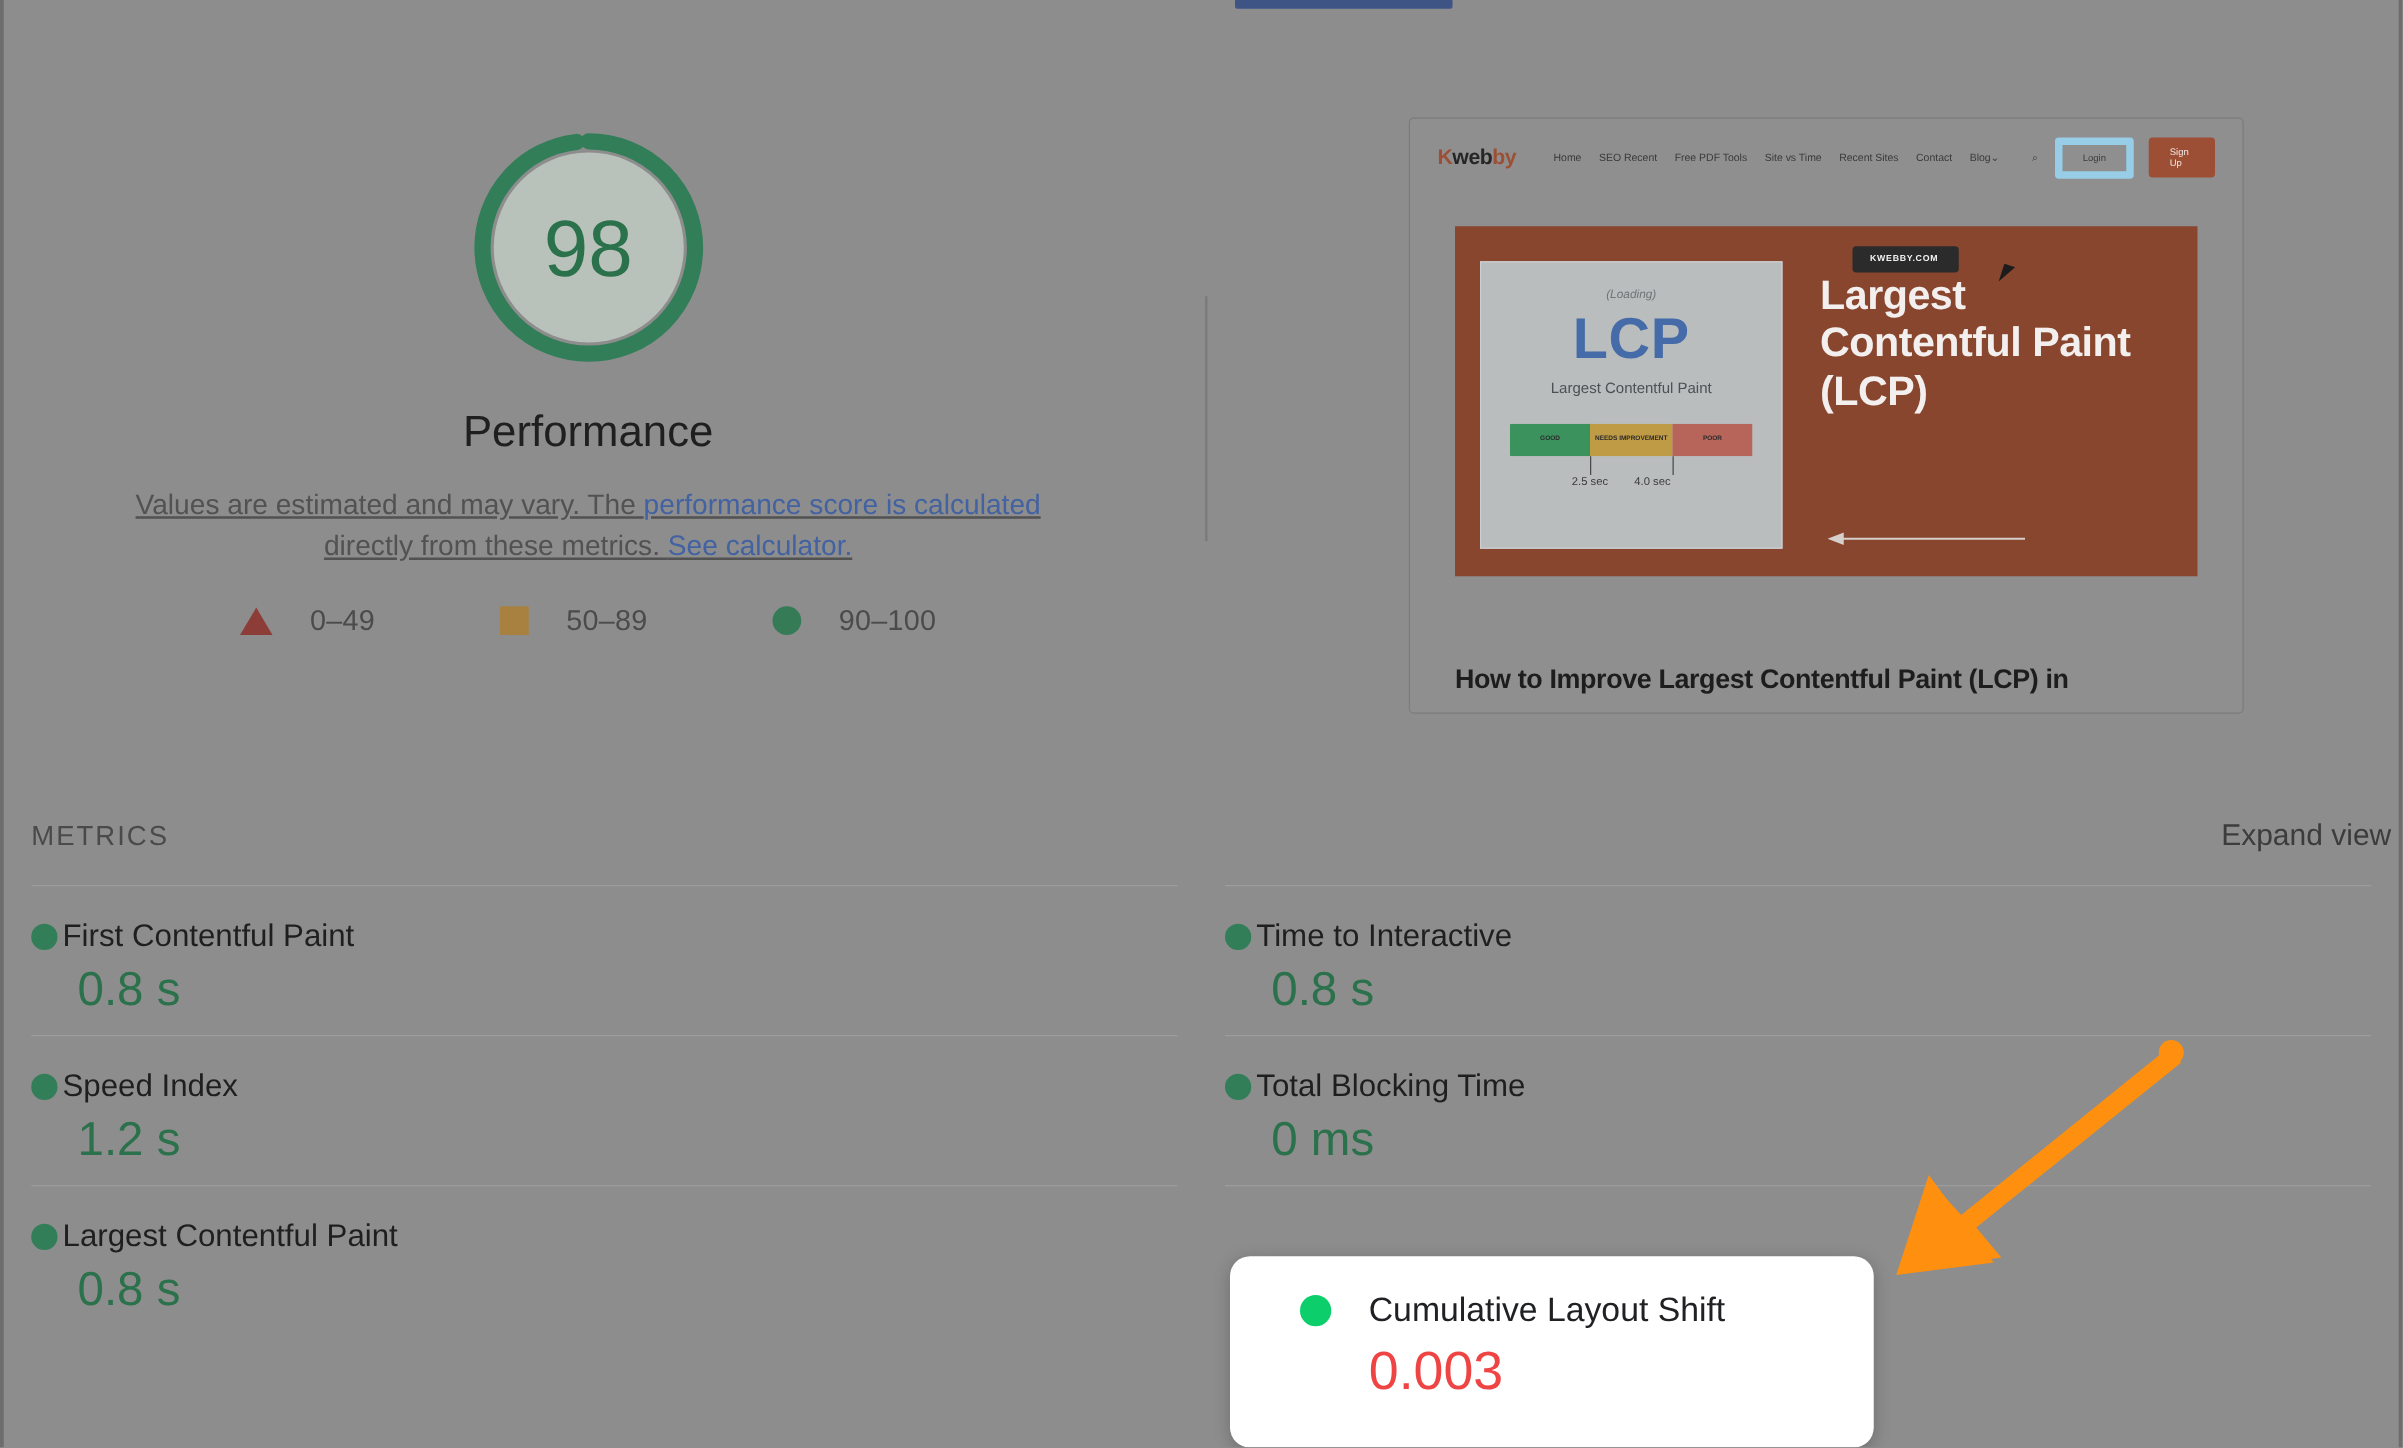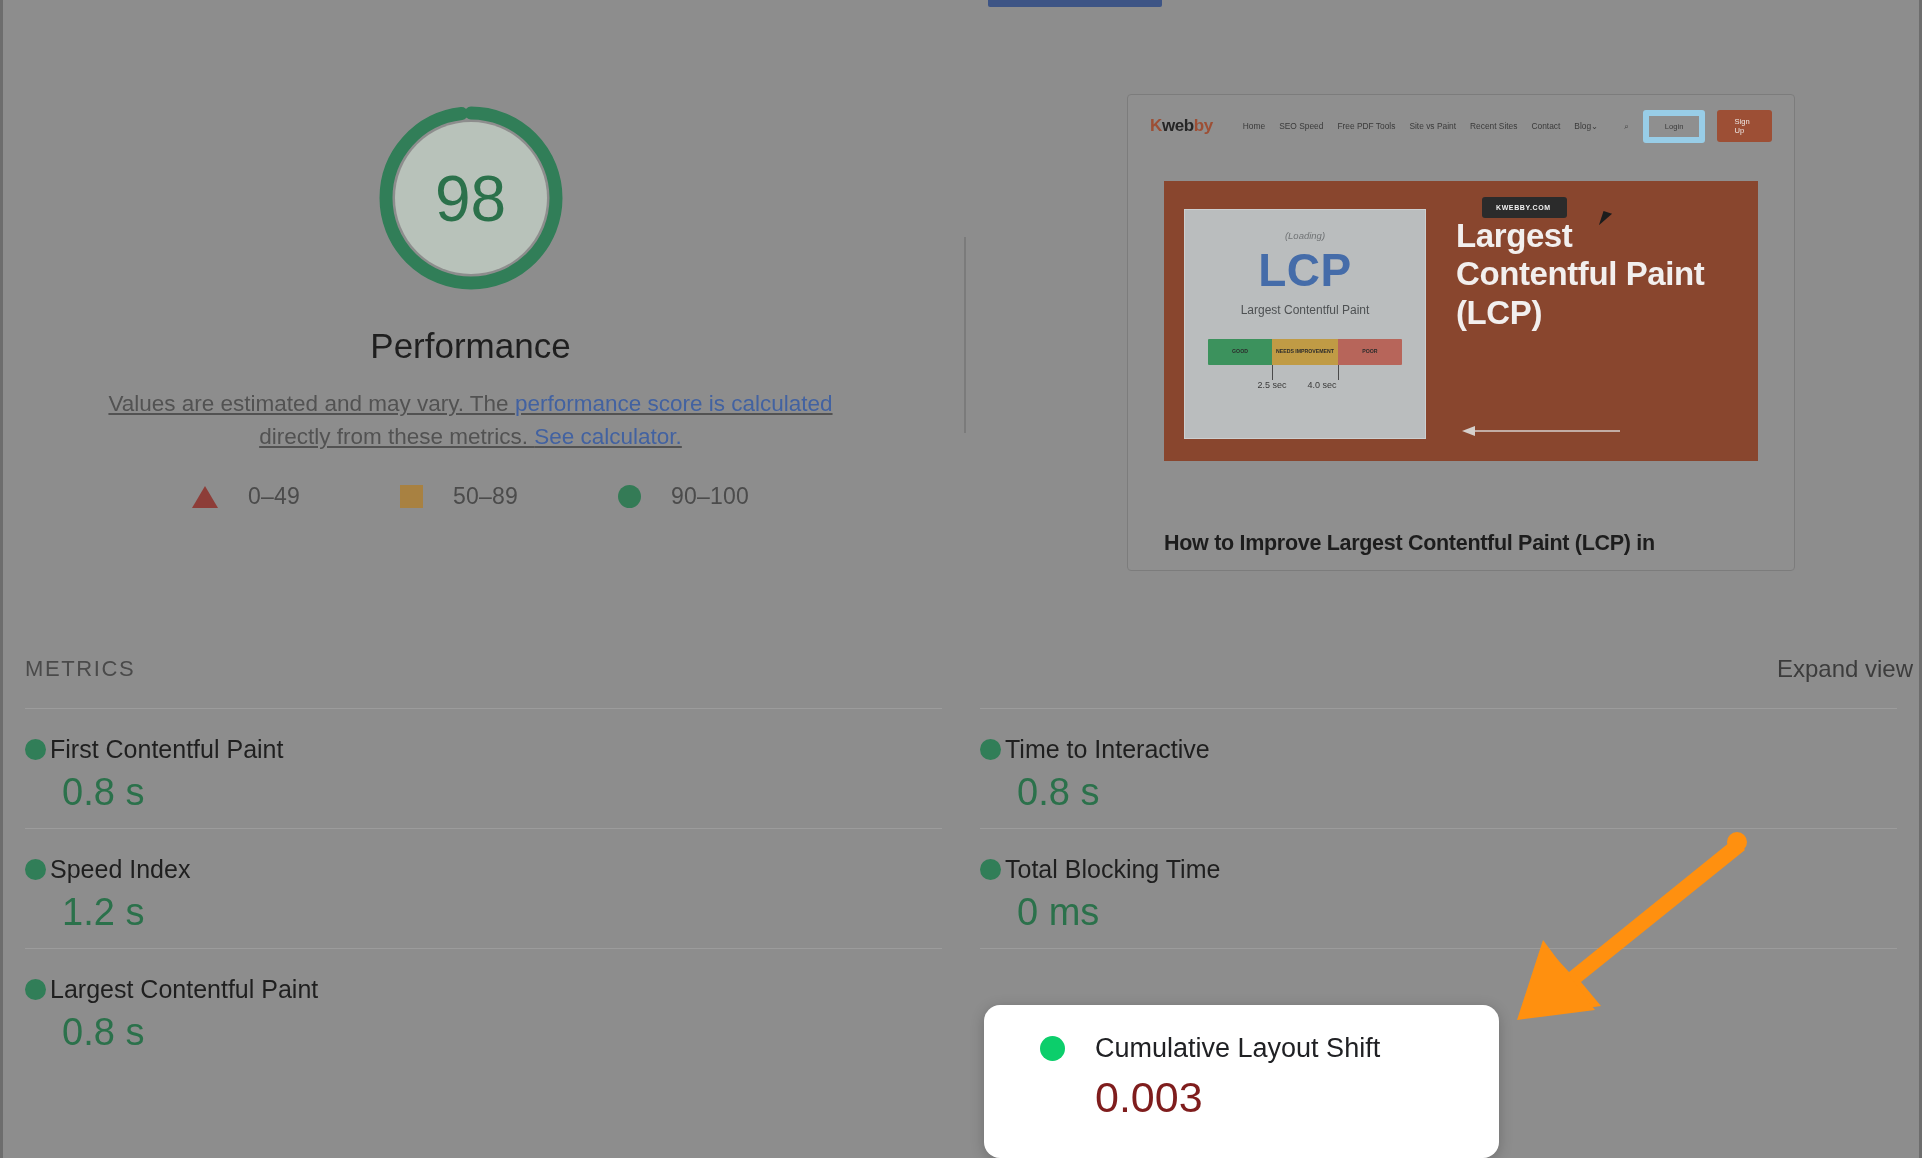--- a/index.html
+++ b/index.html
@@ -343,21 +343,21 @@
     padding: 28px 0 0 56px;
     z-index: 30;
   }
   .callout .metric-head-line { gap: 30px; }
   .callout .metric-dot { width: 25px; height: 25px; background: #0cce6b; }
   .callout .metric-label { font-size: 27px; color: #202124; }
   .callout .metric-value {
     margin-left: 55px;
     margin-top: 8px;
     font-size: 43px;
-    color: #7f1d1d;
+    color: #ef4444;
   }
 
   
   .annot-arrow {
     position: absolute;
     left: 1470px;
     top: 820px;
     width: 300px;
     height: 210px;
     z-index: 40;
@@ -407,23 +407,23 @@
 
     <div class="v-divider"></div>
 
     <div class="thumb-card">
       <div class="mini-site">
 
         <div class="mini-nav">
           <div class="mini-logo"><span class="k">K</span><span>web</span><span class="b2">by</span></div>
           <div class="mini-links">
             <span>Home</span>
-            <span>SEO Speed</span>
+            <span>SEO Recent</span>
             <span>Free PDF Tools</span>
-            <span>Site vs Paint</span>
+            <span>Site vs Time</span>
             <span>Recent Sites</span>
             <span>Contact</span>
             <span>Blog⌄</span>
             <span class="mini-search">⌕</span>
           </div>
           <div class="mini-login">Login</div>
           <div class="mini-signup">Sign Up</div>
         </div>
 
         <div class="mini-hero">

